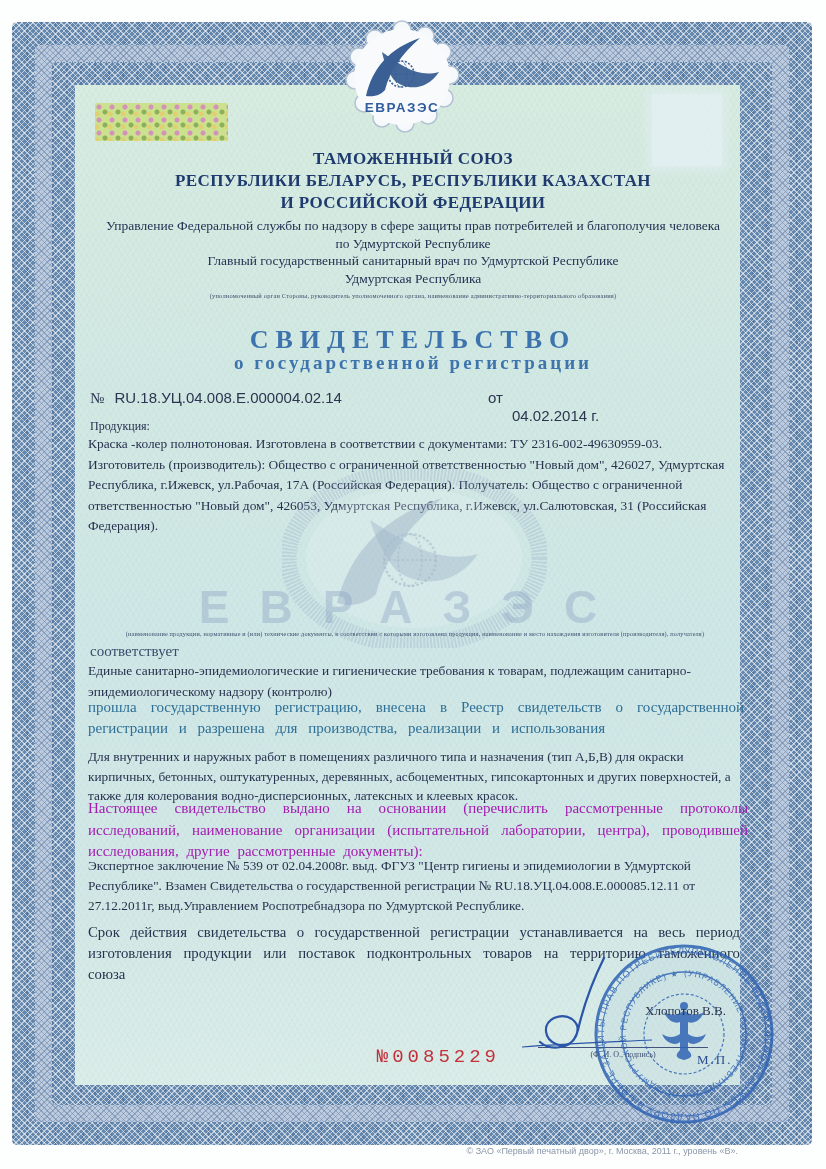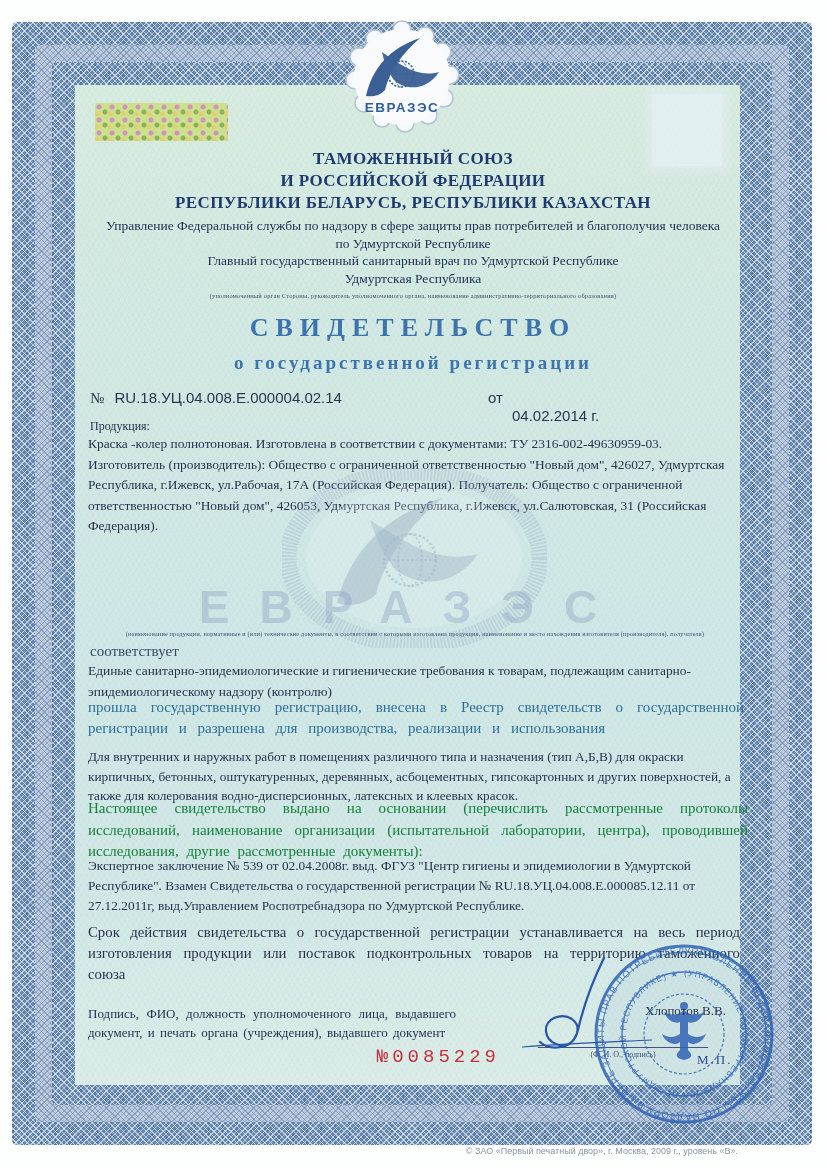--- a/index.html
+++ b/index.html
@@ -27,21 +27,21 @@
   .abs{position:absolute;}
   .center{text-align:center;}
   .hdr-bold{font-weight:bold;color:#1e3a6e;font-size:17px;line-height:22px;letter-spacing:.4px;}
   .hdr-org{color:#243253;font-size:13.5px;line-height:17.5px;}
   .tiny{font-size:6.4px;color:#40506f;letter-spacing:.2px;}
   .title-main{font-weight:bold;color:#3d74ad;font-size:26px;letter-spacing:7px;}
   .title-sub{font-weight:bold;color:#3d74ad;font-size:19px;letter-spacing:3px;}
   .reg-line{font-family:"Liberation Sans",sans-serif;font-size:15px;color:#2b3550;}
   .body-txt{color:#28324f;font-size:13.4px;line-height:20.5px;text-align:left;}
   .teal-just{color:#2e6f96;font-size:15px;line-height:21px;text-align:justify;word-spacing:7px;}
-  .teal-just2{color:#15803d;font-size:15px;line-height:21.5px;text-align:justify;word-spacing:4px;}
+  .teal-just2{color:#a21caf;font-size:15px;line-height:21.5px;text-align:justify;word-spacing:4px;}
   .validity{color:#28324f;font-size:14.8px;line-height:21px;text-align:justify;word-spacing:3px;}
   .sign-label{color:#28324f;font-size:13px;line-height:18.5px;text-align:justify;word-spacing:2px;}
   .serial{font-family:"DejaVu Serif",serif;color:#c4303c;font-size:19px;letter-spacing:4px;}
   .footer{font-family:"Liberation Sans",sans-serif;font-size:9px;color:#8b97a8;}
   
   .holo{position:absolute;left:95px;top:103px;width:133px;height:38px;opacity:.85;border-radius:2px;
     background-color:#cbe07f;
     background-image:radial-gradient(circle at 4px 4px, rgba(214,120,190,.9) 2px, transparent 3px),
       radial-gradient(circle at 10px 9px, rgba(120,160,60,.9) 2px, transparent 3px),
       radial-gradient(circle at 2px 11px, rgba(230,200,90,.9) 2px, transparent 3px);
@@ -89,32 +89,32 @@
       </g>
       <circle cx="57" cy="54" r="13" fill="none" stroke="#3a5f94" stroke-width="1.6" stroke-dasharray="2 1.6"></circle>
       <ellipse cx="57" cy="54" rx="6" ry="13" fill="none" stroke="#3a5f94" stroke-width="1" stroke-dasharray="2 1.6"></ellipse>
       <line x1="44" y1="54" x2="70" y2="54" stroke="#3a5f94" stroke-width="1" stroke-dasharray="2 1.6"></line>
       <text x="58" y="92" text-anchor="middle" font-size="13.5" font-weight="bold" fill="#2f5d9e" letter-spacing="1.5">ЕВРАЗЭС</text>
     </svg>
   </div>
 
   <div class="abs center" style="left:80px;top:148px;width:666px;">
     <div class="hdr-bold">ТАМОЖЕННЫЙ СОЮЗ</div>
+    <div class="hdr-bold">РЕСПУБЛИКИ БЕЛАРУСЬ, РЕСПУБЛИКИ КАЗАХСТАН</div>
     <div class="hdr-bold">И РОССИЙСКОЙ ФЕДЕРАЦИИ</div>
-    <div class="hdr-bold">РЕСПУБЛИКИ БЕЛАРУСЬ, РЕСПУБЛИКИ КАЗАХСТАН</div>
   </div>
   <div class="abs center" style="left:80px;top:217px;width:666px;">
     <div class="hdr-org">Управление Федеральной службы по надзору в сфере защиты прав потребителей и благополучия человека</div>
     <div class="hdr-org">по Удмуртской Республике</div>
     <div class="hdr-org">Главный государственный санитарный врач по Удмуртской Республике</div>
     <div class="hdr-org">Удмуртская Республика</div>
   </div>
   <div class="abs center tiny" style="left:63px;top:292px;width:700px;">(уполномоченный орган Стороны, руководитель уполномоченного органа, наименование административно-территориального образования)</div>
 
-  <div class="abs center title-main" style="left:80px;top:313px;width:666px;">СВИДЕТЕЛЬСТВО</div>
+  <div class="abs center title-main" style="left:80px;top:325px;width:666px;">СВИДЕТЕЛЬСТВО</div>
   <div class="abs center title-sub" style="left:80px;top:352px;width:666px;">о государственной регистрации</div>
 
   <div class="abs reg-line" style="left:90px;top:389px;width:655px;">
     <span style="font-family:'Liberation Serif',serif;">№</span>
     <span style="margin-left:6px;">RU.18.УЦ.04.008.Е.000004.02.14</span>
     <span style="position:absolute;left:398px;">от</span>
     <span style="position:absolute;left:422px;margin-top:18px;">04.02.2014 г.</span>
   </div>
 
   <div class="abs" style="left:90px;top:419px;font-size:12px;color:#28324f;">Продукция:</div>
@@ -143,21 +143,20 @@
   <div class="abs teal-just" style="left:88px;top:697px;width:656px;">прошла государственную регистрацию, внесена в Реестр свидетельств о государственной регистрации и разрешена для производства, реализации и использования</div>
 
   <div class="abs body-txt" style="left:88px;top:747px;width:656px;line-height:19.5px;font-size:13.3px;">Для внутренних и наружных работ в помещениях различного типа и назначения (тип А,Б,В) для окраски кирпичных, бетонных, оштукатуренных, деревянных, асбоцементных, гипсокартонных и других поверхностей, а также для колерования водно-дисперсионных, латексных и клеевых красок.</div>
 
   <div class="abs teal-just2" style="left:88px;top:798px;width:660px;">Настоящее свидетельство выдано на основании (перечислить рассмотренные протоколы исследований, наименование организации (испытательной лаборатории, центра), проводившей исследования, другие рассмотренные документы):</div>
 
   <div class="abs body-txt" style="left:88px;top:856px;width:660px;line-height:20px;font-size:13.3px;">Экспертное заключение № 539 от 02.04.2008г. выд. ФГУЗ "Центр гигиены и эпидемиологии в Удмуртской Республике". Взамен Свидетельства о государственной регистрации № RU.18.УЦ.04.008.Е.000085.12.11 от 27.12.2011г, выд.Управлением Роспотребнадзора по Удмуртской Республике.</div>
 
   <div class="abs validity" style="left:88px;top:922px;width:652px;">Срок действия свидетельства о государственной регистрации устанавливается на весь период изготовления продукции или поставок подконтрольных товаров на территорию таможенного союза</div>
 
-  <div class="abs sign-label" style="left:88px;top:1005px;width:368px;">Подпись, ФИО, должность уполномоченного лица, выдавшего документ, и печать органа (учреждения), выдавшего документ</div>
 
   <div class="abs serial" style="left:250px;top:1046px;width:250px;text-align:right;font-family:Liberation Mono, monospace;">№0085229</div>
 
   <div class="abs" style="left:538px;top:1047px;width:170px;border-top:1px solid #44517a;"></div>
   <div class="abs" style="left:538px;top:1050px;width:170px;text-align:center;font-size:8px;color:#3a4a68;">(Ф. И. О., подпись)</div>
 
   <div class="abs" style="left:645px;top:1003px;font-size:13px;color:#28324f;z-index:5;">Хлопотов В.В.</div>
   <div class="abs" style="left:697px;top:1052px;font-size:13px;color:#2a4a8e;letter-spacing:2px;z-index:5;text-align:center;">М.П.</div>
 
   <div class="abs" style="left:588px;top:938px;width:192px;height:192px;opacity:.85;">
@@ -183,14 +182,14 @@
     </svg>
   </div>
 
   <div class="abs" style="left:512px;top:952px;width:150px;height:110px;z-index:6;">
     <svg width="150" height="110" viewBox="0 0 150 110">
       <path d="M92,6 C80,30 72,52 66,78 C62,92 54,96 44,92 C32,87 30,72 42,66 C56,60 70,70 64,84 C58,97 38,99 28,90" fill="none" stroke="#2a55a8" stroke-width="2.2" stroke-linecap="round"></path>
       <path d="M10,95 C50,92 100,90 140,88" fill="none" stroke="#2a55a8" stroke-width="1.2"></path>
     </svg>
   </div>
 
-  <div class="abs footer" style="right:88px;top:1146px;">© ЗАО «Первый печатный двор»,  г. Москва,  2009 г.,  уровень «В».</div>
+  <div class="abs footer" style="right:88px;top:1146px;">© ЗАО «Первый печатный двор»,  г. Москва,  2011 г.,  уровень «В».</div>
 </div>
 
 </body></html>

